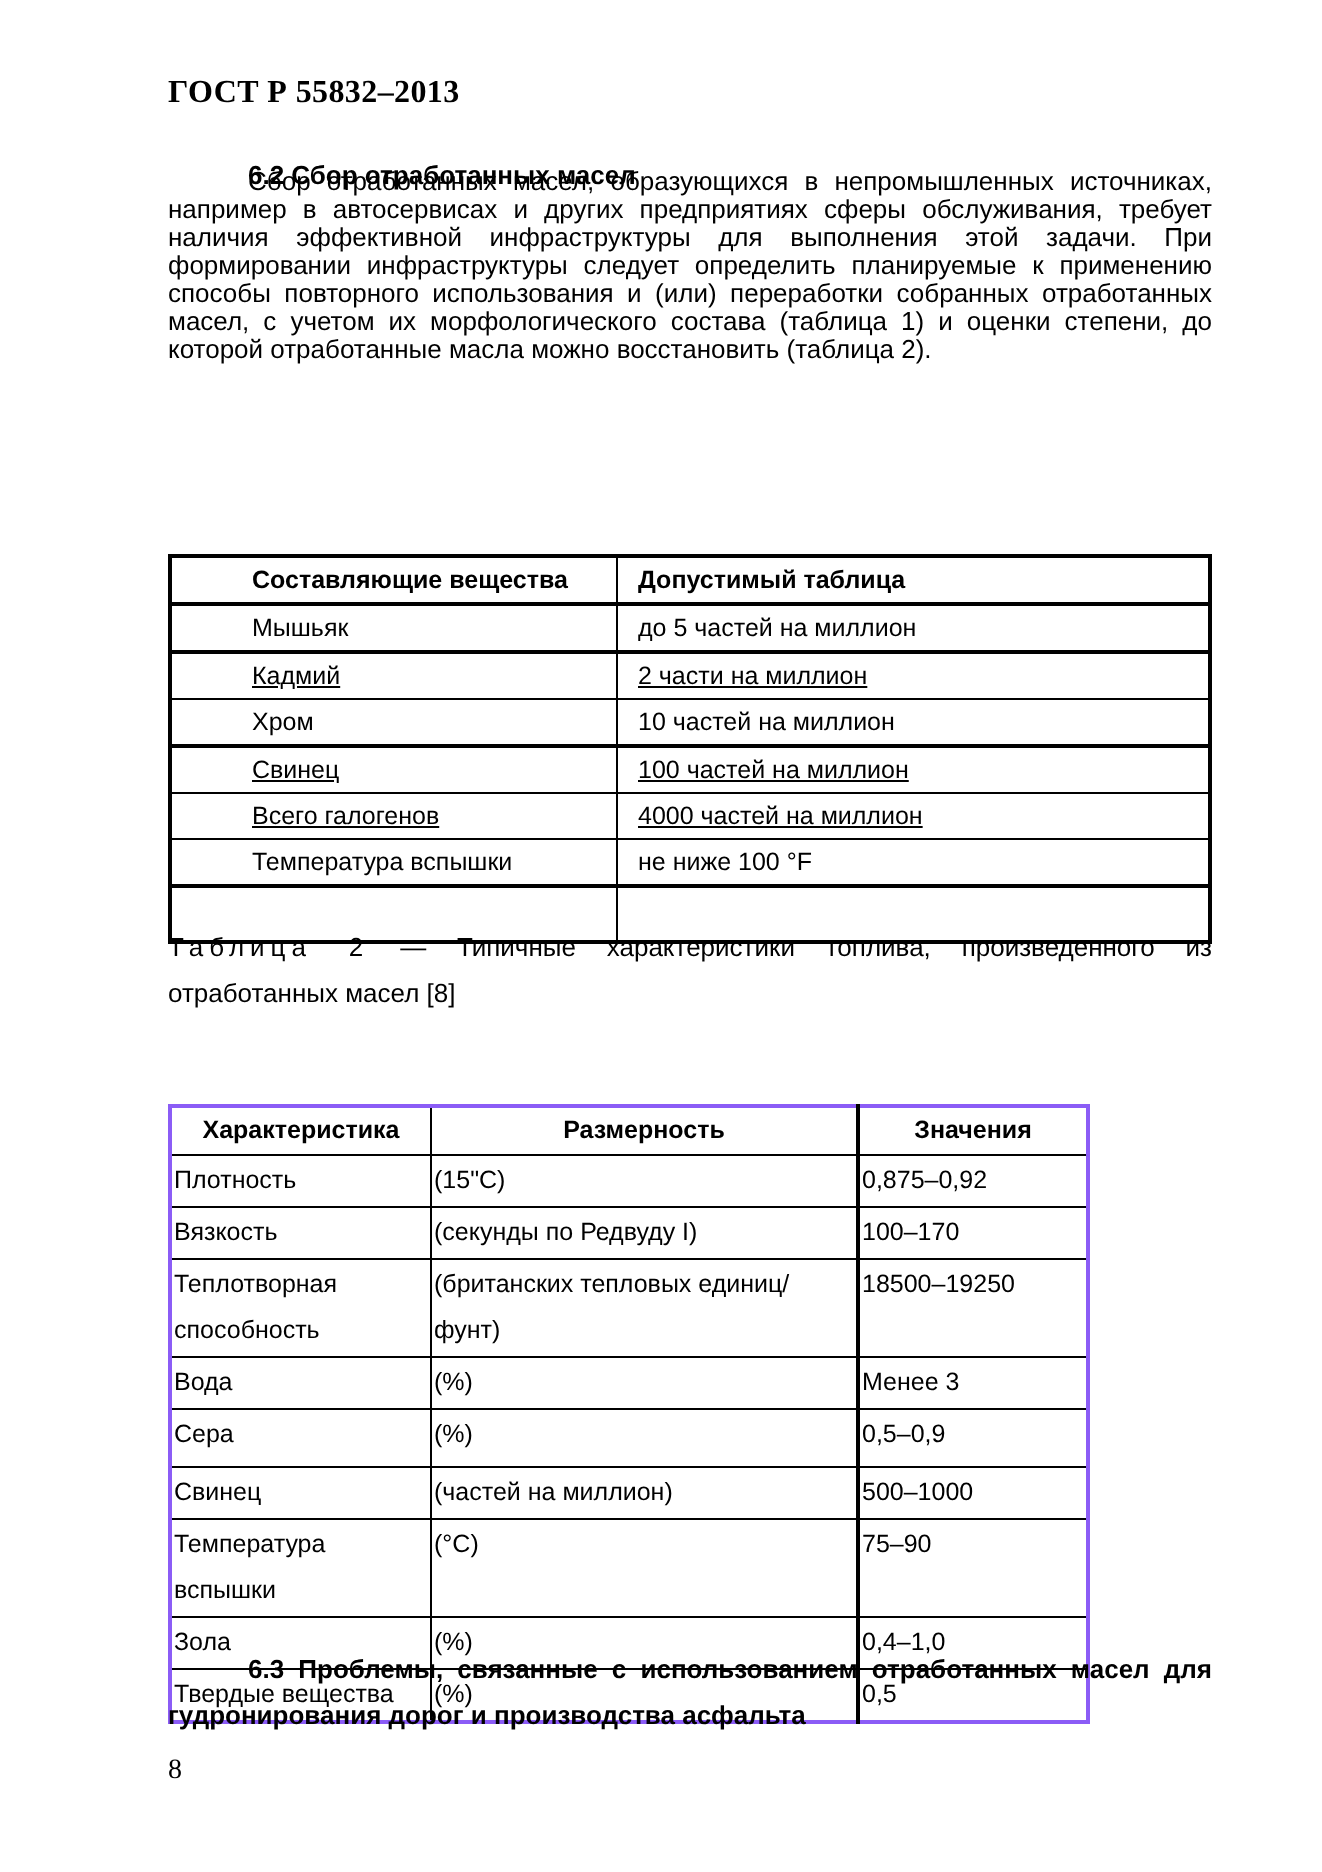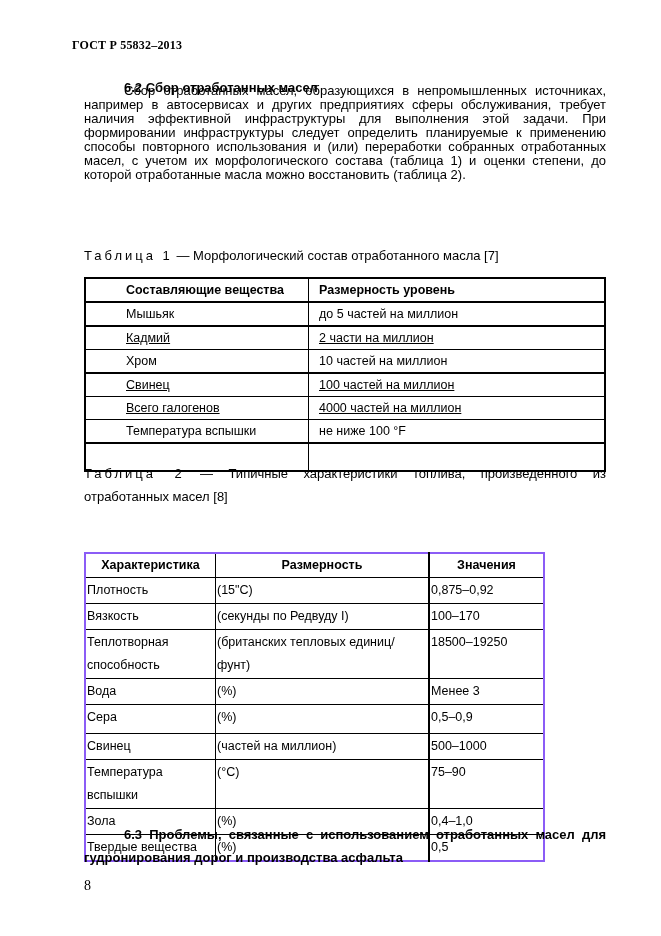--- a/index.html
+++ b/index.html
@@ -1,20 +1,20 @@
 <!DOCTYPE html>
 <html><head>
 <meta charset="utf-8">
 <style>
   html, body { margin: 0; padding: 0; background: #ffffff; }
   body { width: 661px; height: 936px; position: relative; overflow: hidden; color: #000; }
   .page { position: absolute; left: 0; top: 0; width: 661px; height: 936px; background: #fff; }
   .gost-header {
-    position: absolute; left: 72px; top: 38px;
-    font-family: "Liberation Serif", serif; font-weight: bold; font-size: 12px; letter-spacing: 0.2px;
+    position: absolute; left: 84px; top: 38px;
+    font-family: "Liberation Serif", serif; font-weight: bold; font-size: 16px; letter-spacing: 0.2px;
   }
   .section-title {
     position: absolute; left: 124px; top: 80px;
     font-family: "Liberation Sans", sans-serif; font-weight: bold; font-size: 13px;
   }
   .para {
     position: absolute; left: 84px; top: 84px; width: 522px;
     font-family: "Liberation Sans", sans-serif; font-size: 13px; line-height: 14px;
     text-align: justify; text-indent: 40px;
   }
@@ -59,27 +59,26 @@
 <body>
 
 <div class="page">
 
   <div class="gost-header">ГОСТ Р 55832–2013</div>
 
   <div class="section-title">6.2 Сбор отработанных масел</div>
 
   <div class="para">Сбор отработанных масел, образующихся  в непромышленных источниках, например в автосервисах и других предприятиях сферы обслуживания,  требует наличия эффективной инфраструктуры для выполнения этой задачи. При формировании инфраструктуры следует определить планируемые к применению способы повторного использования и (или) переработки собранных отработанных масел, с учетом их морфологического состава  (таблица 1) и оценки степени, до которой отработанные масла можно восстановить (таблица 2).</div>
 
-  <div class="caption caption1"><span class="spaced">Таблица 1</span><span> — Морфологический состав отработанного масла [7]</span></div>
 
   <table class="t1">
     <tbody>
         <tr class="hd">
       <td class="c1">Составляющие вещества</td>
-      <td class="c2">Размерность уровень</td>
+      <td class="c2">Допустимый таблица</td>
     </tr>
     <tr class="thick">
       <td class="c1">Мышьяк</td>
       <td class="c2">до 5 частей на миллион</td>
     </tr>
     <tr class="thin">
       <td class="c1">Кадмий</td>
       <td class="c2">2 части на миллион</td>
     </tr>
     <tr class="thick">

